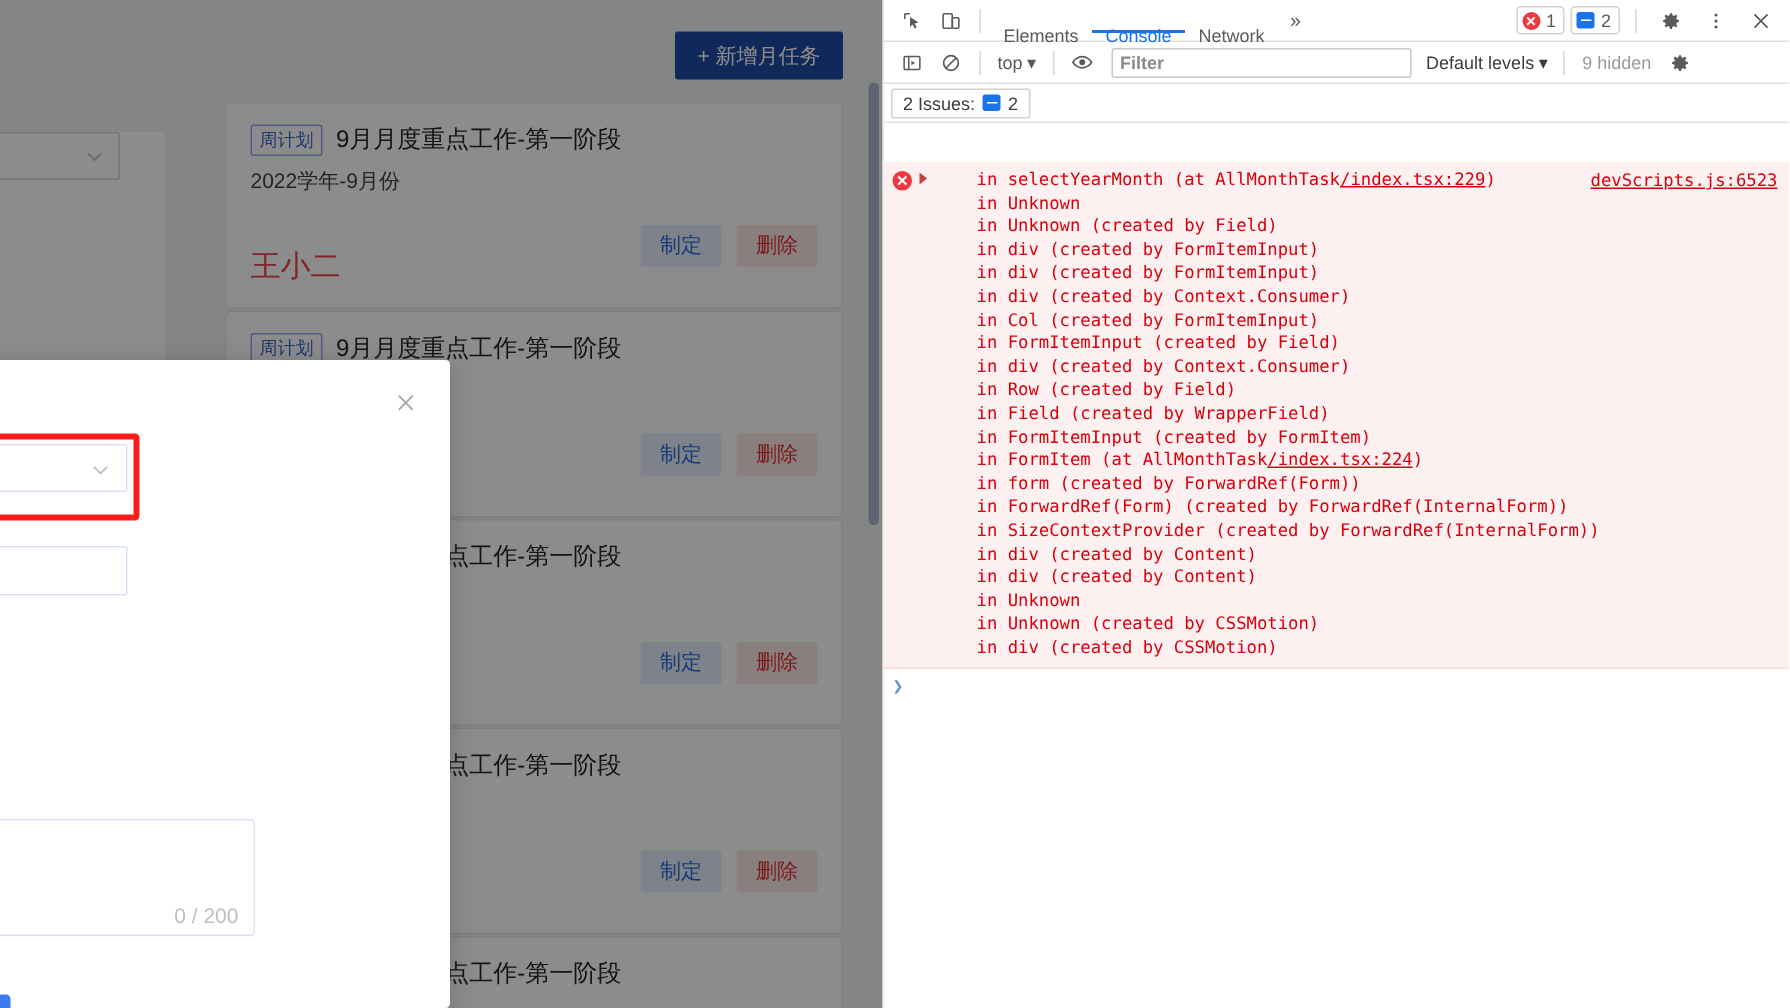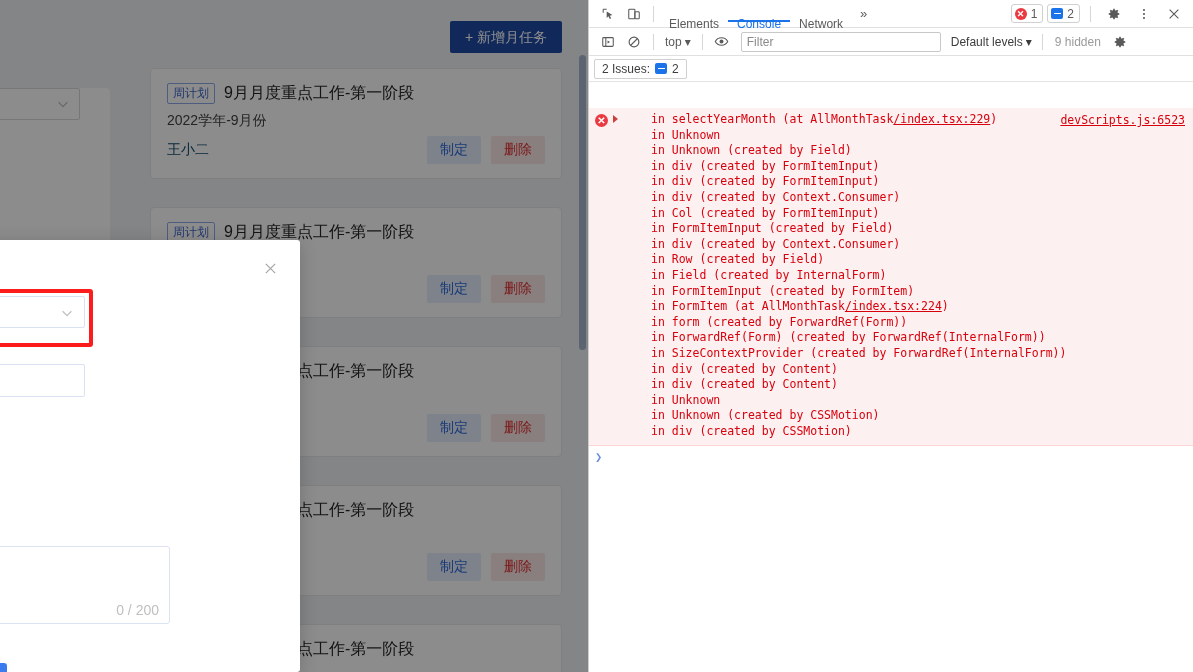--- a/index.html
+++ b/index.html
@@ -76,21 +76,21 @@
     font-size: 12px; color: #3b63c9;
     border: 1px solid #8fa9e8; border-radius: 2px;
     padding: 1px 5px; white-space: nowrap;
   }
   .card-title { font-size: 16px; color: #262626; white-space: nowrap; }
   .card-sub { font-size: 14px; color: #434343; padding: 8px 16px 0 16px; }
   .card-foot {
     display: flex; align-items: center; justify-content: space-between;
     padding: 6px 16px 14px 16px;
   }
-  .card-owner { font-size: 14px; color: #0c4a6e; }
+  .card-owner { font-size: 20px; color: #ef4444; margin-top: 28px; }
   .card-actions { display: flex; gap: 10px; }
   .btn-make {
     background: #e6edfb; color: #2f6bdd;
     font-size: 14px; padding: 5px 13px;
     border: none; border-radius: 2px; cursor: pointer;
   }
   .btn-del {
     background: #fbe7e7; color: #e03131;
     font-size: 14px; padding: 5px 13px;
     border: none; border-radius: 2px; cursor: pointer;
@@ -221,21 +221,21 @@
   .ctx-sel {
     display: flex; align-items: center; gap: 3px;
     font-size: 12px; color: #5a5a5a;
     padding: 0 5px; cursor: pointer;
   }
   #filter-input {
     flex: 0 0 auto; width: 200px; height: 20px;
     border: 1px solid #c8c8c8; border-radius: 2px;
     padding: 0 5px; font-size: 12px; color: #333;
     font-family: "Liberation Sans", sans-serif;
-    outline: none; margin: 0 6px;
+    outline: none; margin: 0 6px; font-weight: bold;
   }
   #filter-input::placeholder { color: #8a8a8a; }
   .levels {
     display: flex; align-items: center; gap: 3px;
     font-size: 12px; color: #3c3c3c; cursor: pointer; padding: 0 4px;
   }
   .hidden-cnt { font-size: 12px; color: #9a9a9a; padding: 0 6px; cursor: pointer; }
 
   #dt-issuesbar {
     height: 26px;
@@ -549,21 +549,21 @@
             <div class="stack-line"><span>in selectYearMonth (at AllMonthTask</span><a>/index.tsx:229</a><span>)</span></div>
             <div class="stack-line"><span>in Unknown</span></div>
             <div class="stack-line"><span>in Unknown (created by Field)</span></div>
             <div class="stack-line"><span>in div (created by FormItemInput)</span></div>
             <div class="stack-line"><span>in div (created by FormItemInput)</span></div>
             <div class="stack-line"><span>in div (created by Context.Consumer)</span></div>
             <div class="stack-line"><span>in Col (created by FormItemInput)</span></div>
             <div class="stack-line"><span>in FormItemInput (created by Field)</span></div>
             <div class="stack-line"><span>in div (created by Context.Consumer)</span></div>
             <div class="stack-line"><span>in Row (created by Field)</span></div>
-            <div class="stack-line"><span>in Field (created by InternalForm)</span></div>
+            <div class="stack-line"><span>in Field (created by WrapperField)</span></div>
             <div class="stack-line"><span>in FormItemInput (created by FormItem)</span></div>
             <div class="stack-line"><span>in FormItem (at AllMonthTask</span><a>/index.tsx:224</a><span>)</span></div>
             <div class="stack-line"><span>in form (created by ForwardRef(Form))</span></div>
             <div class="stack-line"><span>in ForwardRef(Form) (created by ForwardRef(InternalForm))</span></div>
             <div class="stack-line"><span>in SizeContextProvider (created by ForwardRef(InternalForm))</span></div>
             <div class="stack-line"><span>in div (created by Content)</span></div>
             <div class="stack-line"><span>in div (created by Content)</span></div>
             <div class="stack-line"><span>in Unknown</span></div>
             <div class="stack-line"><span>in Unknown (created by CSSMotion)</span></div>
             <div class="stack-line"><span>in div (created by CSSMotion)</span></div>

